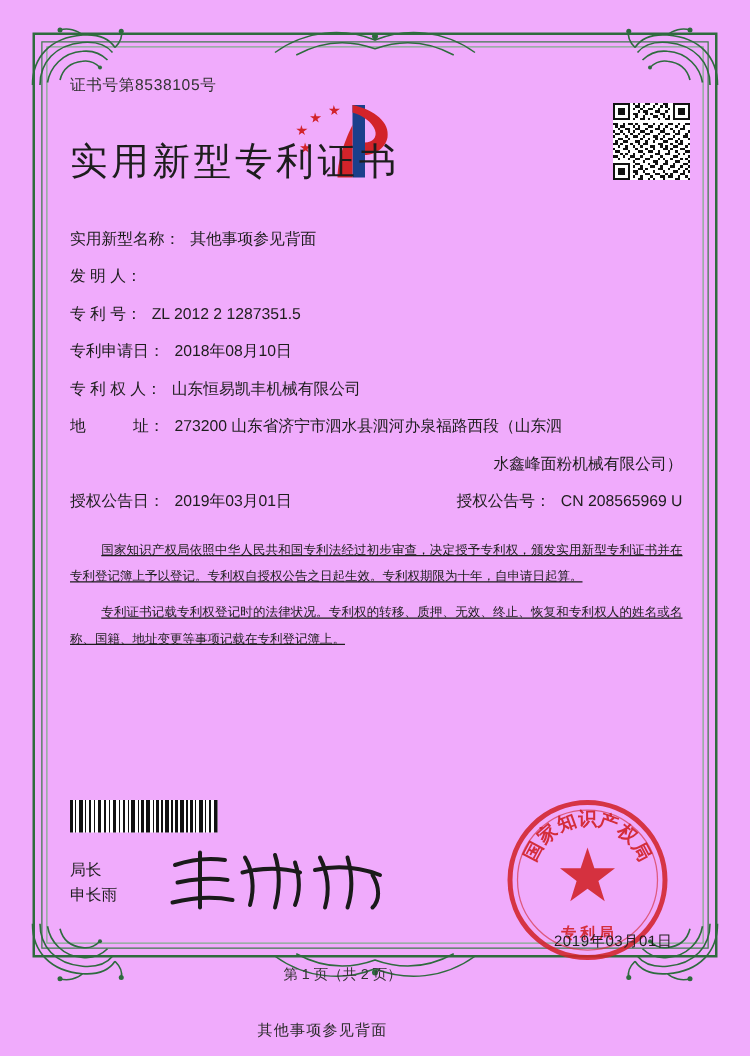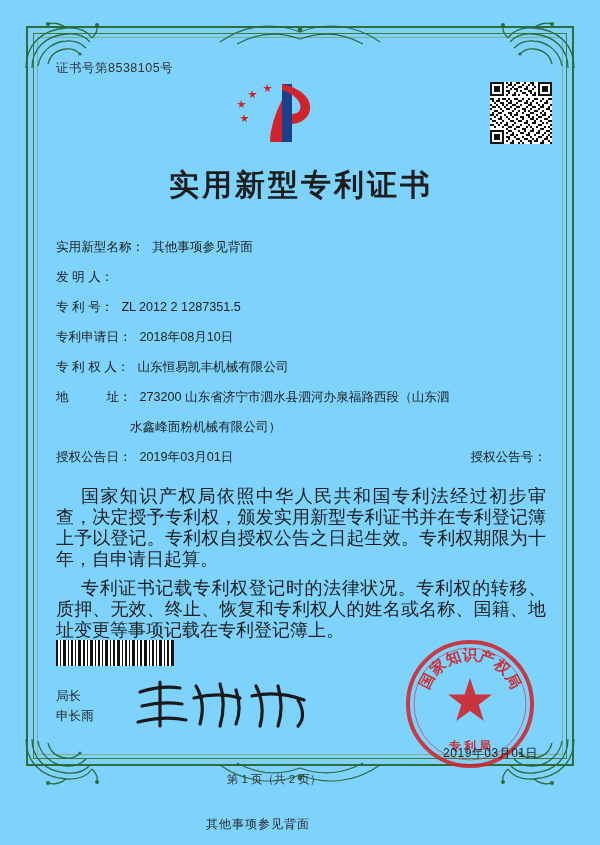--- a/index.html
+++ b/index.html
@@ -12,21 +12,21 @@
     background: #ffffff;
     font-family: "Liberation Sans", sans-serif;
     color: #2b2b2b;
     overflow: hidden;
   }
 
   .page {
     position: relative;
     width: 600px;
     height: 845px;
-    background: #7dd3fc;
+    background: #f0abfc;
   }
 
   
   .frame-outer {
     position: absolute;
     left: 26px;
     top: 26px;
     width: 548px;
     height: 740px;
     border: 2px solid #2e6b3e;
@@ -98,27 +98,26 @@
   .qr {
     position: absolute;
     right: 48px;
     top: 82px;
     width: 62px;
     height: 62px;
   }
   .qr svg { display: block; }
 
   .title {
-    text-align: center;
     font-family: "Liberation Serif", serif;
-    font-weight: bold;
+    font-weight: normal;
     font-size: 30px;
     letter-spacing: 3px;
     color: #1d1d1d;
-    margin-top: 88px;
+    margin-top: 32px;
     margin-bottom: 26px;
   }
 
   .fields {
     font-size: 12.6px;
     line-height: 30px;
     color: #1d1d1d;
   }
   .row {
     display: flex;
@@ -139,29 +138,31 @@
     align-items: flex-end;
   }
   .row-split .half {
     display: flex;
     flex: 1 1 auto;
   }
   .row-split .half.second { flex: 0 0 auto; padding-left: 28px; }
 
   .addr-cont {
     padding-left: 74px;
+    text-align: right;
   }
 
   .para {
-    font-size: 18px;
+    font-size: 10px;
     line-height: 21px;
     text-align: justify;
     text-indent: 25px;
     margin-top: 14px;
     color: #1d1d1d;
+    text-decoration: underline;
   }
   .para.second { margin-top: 8px; }
 
   
   .barcode {
     position: absolute;
     left: 56px;
     top: 640px;
     width: 118px;
     height: 26px;
@@ -610,20 +611,21 @@
       </div>
       <div class="addr-cont">水鑫峰面粉机械有限公司）</div>
 
       <div class="row-split">
         <div class="half">
           <div class="lbl">授权公告日：</div>
           <div class="val">2019年03月01日</div>
         </div>
         <div class="half second">
           <div class="lbl">授权公告号：</div>
+          <div class="val">CN 208565969 U</div>
         </div>
       </div>
 
     </div>
 
     <div class="para">国家知识产权局依照中华人民共和国专利法经过初步审查，决定授予专利权，颁发实用新型专利证书并在专利登记簿上予以登记。专利权自授权公告之日起生效。专利权期限为十年，自申请日起算。</div>
     <div class="para second">专利证书记载专利权登记时的法律状况。专利权的转移、质押、无效、终止、恢复和专利权人的姓名或名称、国籍、地址变更等事项记载在专利登记簿上。</div>
 
   </div>
 

